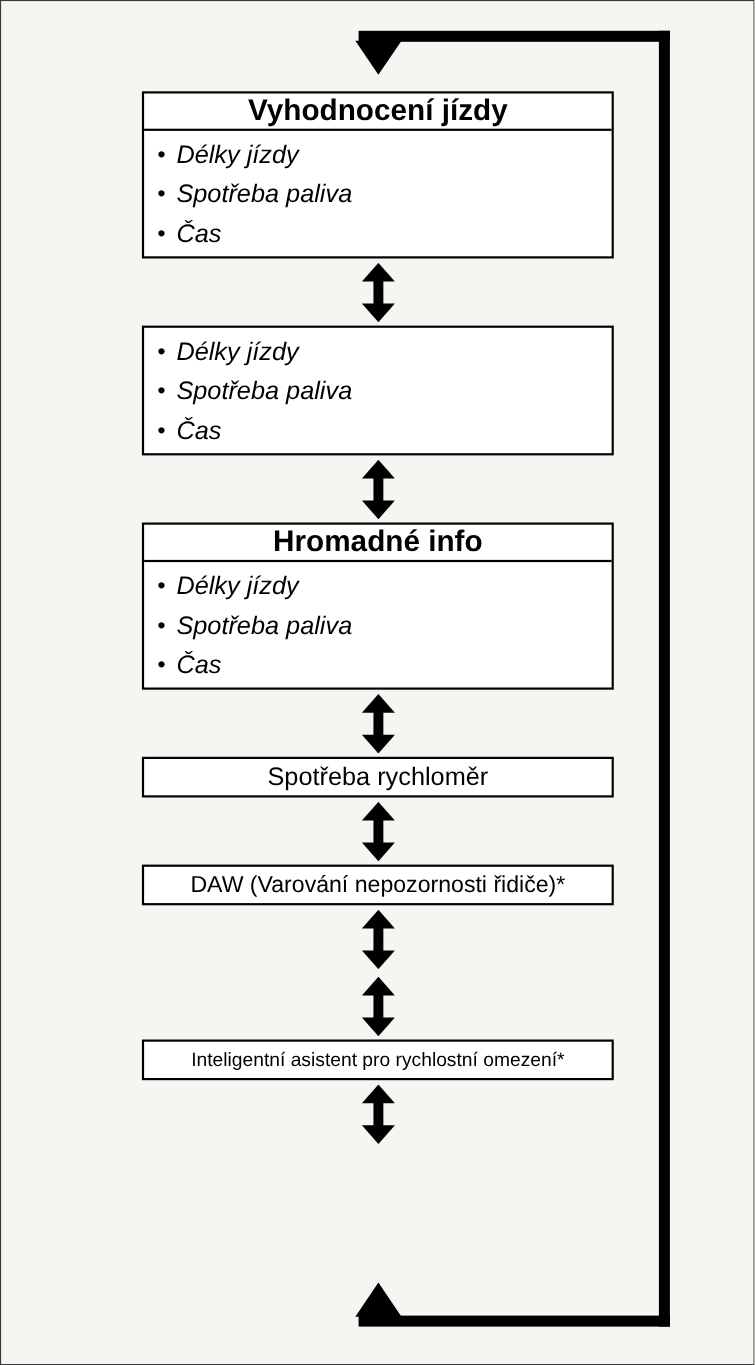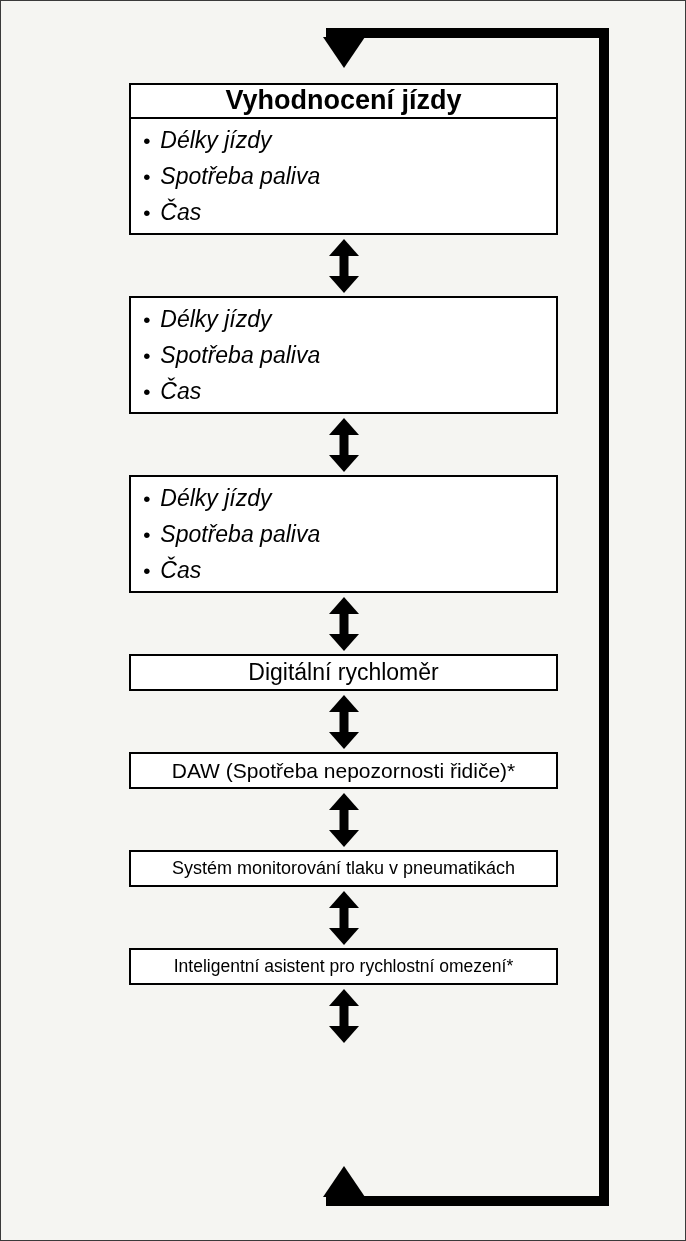--- a/index.html
+++ b/index.html
@@ -117,65 +117,62 @@
 
   <div class="arrow-wrap">
     <svg class="v-arrow" viewBox="0 0 30 54" aria-hidden="true">
       <polygon class="shape" points="15,0 30,17 0,17"></polygon>
       <rect class="shape" x="10.5" y="16" width="9" height="22"></rect>
       <polygon class="shape" points="15,54 30,37 0,37"></polygon>
     </svg>
   </div>
 
   <div class="node has-items">
+    <div class="node-title">Hromadné info</div>
     <ul class="node-items">
           <li>Délky jízdy</li>
           <li>Spotřeba paliva</li>
           <li>Čas</li>
         </ul>
   </div>
 
   <div class="arrow-wrap">
     <svg class="v-arrow" viewBox="0 0 30 54" aria-hidden="true">
       <polygon class="shape" points="15,0 30,17 0,17"></polygon>
       <rect class="shape" x="10.5" y="16" width="9" height="22"></rect>
       <polygon class="shape" points="15,54 30,37 0,37"></polygon>
     </svg>
   </div>
 
   <div class="node single">
-    <div class="node-title" style="font-size: 23px;">Digitální rychloměr</div>
+    <div class="node-title" style="font-size: 23px;">Spotřeba rychloměr</div>
 
   </div>
 
   <div class="arrow-wrap">
     <svg class="v-arrow" viewBox="0 0 30 54" aria-hidden="true">
       <polygon class="shape" points="15,0 30,17 0,17"></polygon>
       <rect class="shape" x="10.5" y="16" width="9" height="22"></rect>
       <polygon class="shape" points="15,54 30,37 0,37"></polygon>
     </svg>
   </div>
 
   <div class="node single">
-    <div class="node-title" style="font-size: 21px;">DAW (Spotřeba nepozornosti řidiče)*</div>
+    <div class="node-title" style="font-size: 21px;">DAW (Varování nepozornosti řidiče)*</div>
 
   </div>
 
   <div class="arrow-wrap">
     <svg class="v-arrow" viewBox="0 0 30 54" aria-hidden="true">
       <polygon class="shape" points="15,0 30,17 0,17"></polygon>
       <rect class="shape" x="10.5" y="16" width="9" height="22"></rect>
       <polygon class="shape" points="15,54 30,37 0,37"></polygon>
     </svg>
   </div>
 
-  <div class="node single">
-    <div class="node-title" style="font-size: 18px;">Systém monitorování tlaku v pneumatikách</div>
-
-  </div>
 
   <div class="arrow-wrap">
     <svg class="v-arrow" viewBox="0 0 30 54" aria-hidden="true">
       <polygon class="shape" points="15,0 30,17 0,17"></polygon>
       <rect class="shape" x="10.5" y="16" width="9" height="22"></rect>
       <polygon class="shape" points="15,54 30,37 0,37"></polygon>
     </svg>
   </div>
 
   <div class="node single">

